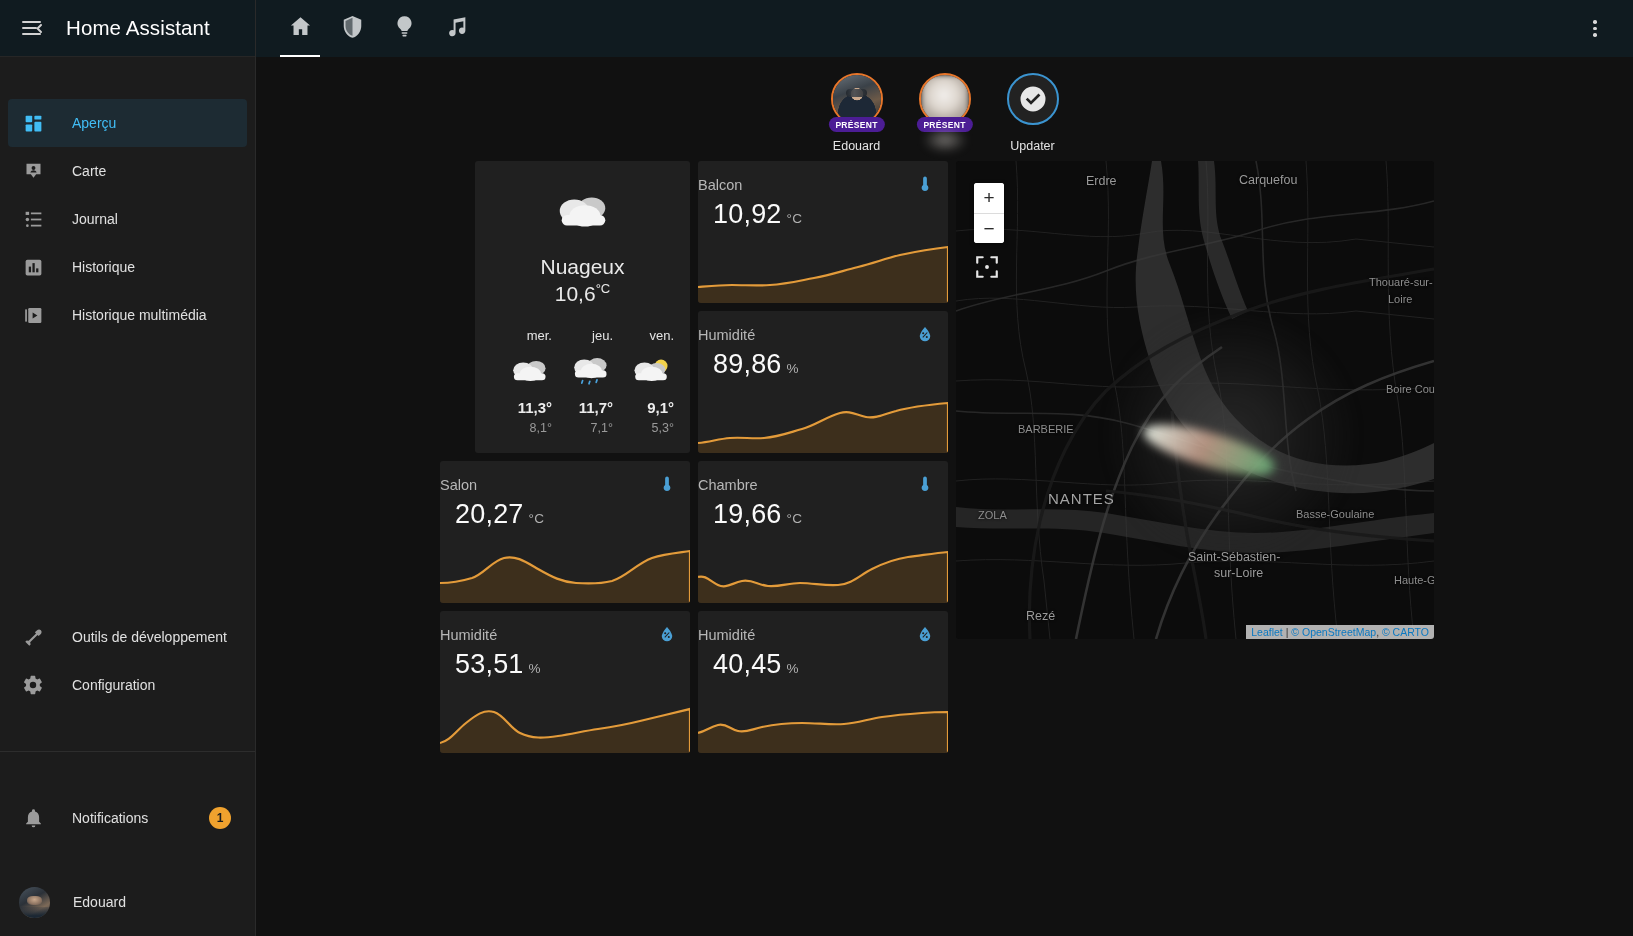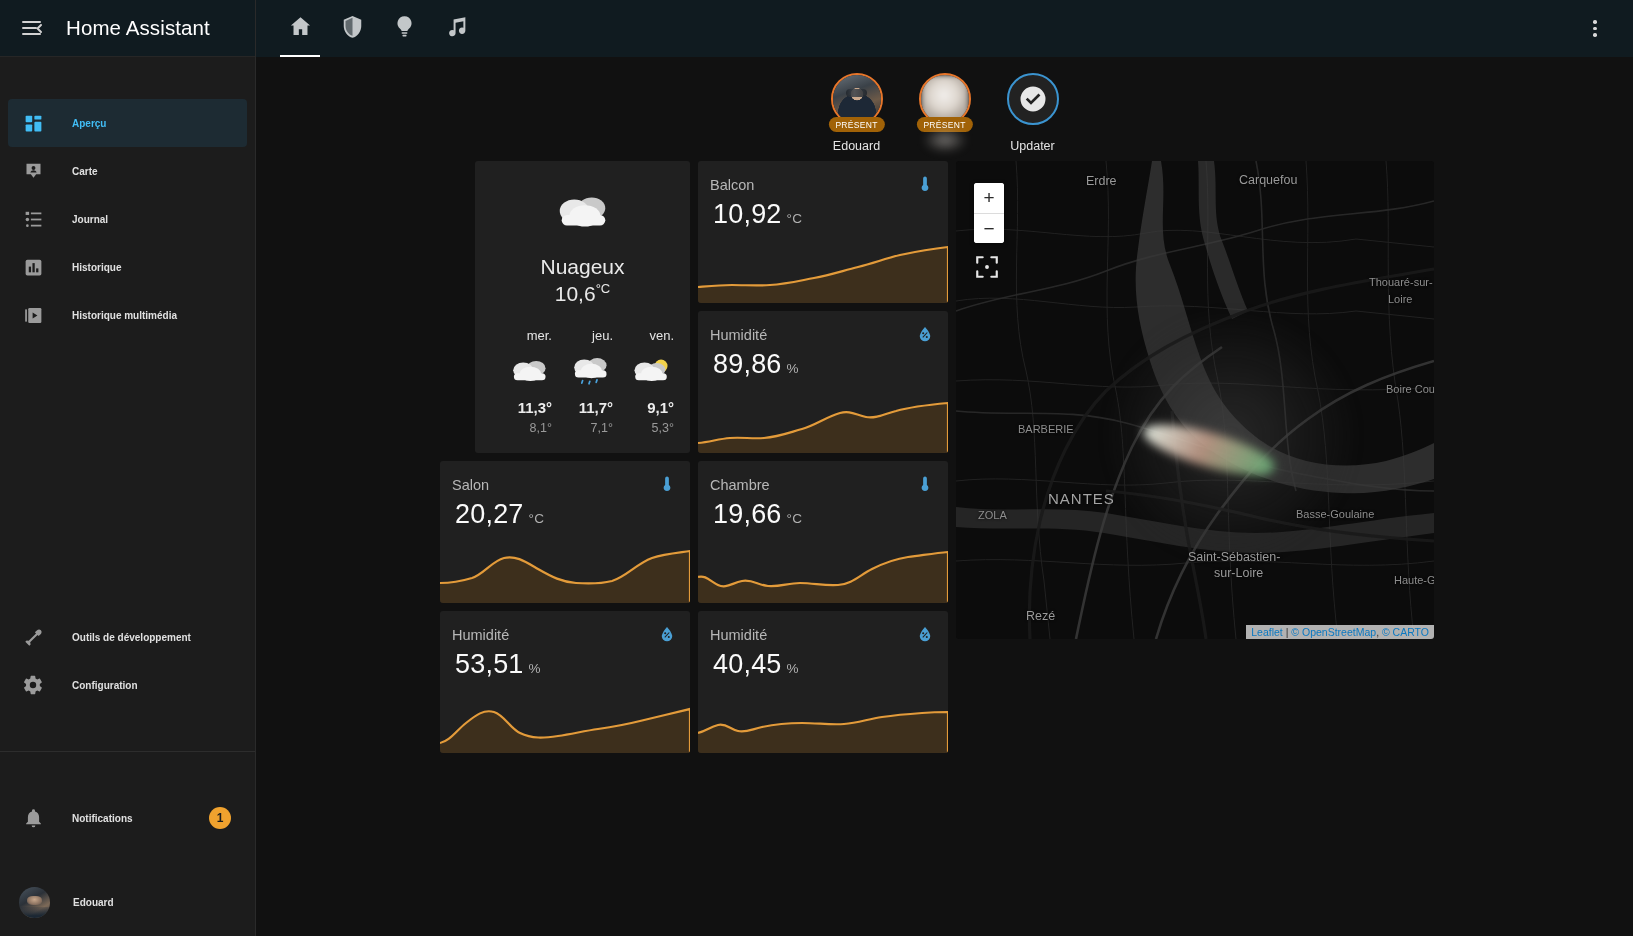--- a/index.html
+++ b/index.html
@@ -41,22 +41,22 @@
     height: 48px; margin: 0 8px 0 8px;
     border-radius: 4px; padding-left: 12px;
     cursor: pointer; color: #c8c8c8;
   }
   .sb-item .ic {
     width: 26px; height: 26px; display: flex;
     align-items: center; justify-content: center;
     color: #9b9b9b; flex: 0 0 26px;
   }
   .sb-item .lbl {
-    margin-left: 26px; font-size: 10px;
-    font-weight: 700; color: #e0e0e0;
+    margin-left: 26px; font-size: 14px;
+    font-weight: 400; color: #e0e0e0;
     white-space: nowrap;
   }
   .sb-item.active { background: #1d2b33; }
   .sb-item.active .ic { color: #41bdf5; }
   .sb-item.active .lbl { color: #41bdf5; }
 
   .sb-spacer { flex: 1 1 auto; }
   .sb-divider { height: 1px; background: #2d2d2d; margin: 6px 0; }
 
   .sb-badge {
@@ -149,22 +149,22 @@
     width:100%; height:100%;
     background: radial-gradient(circle at 48% 42%, #f2efec 0%, #ddd6ce 38%, #b7aea5 62%, #8e867e 100%);
     filter: blur(2.5px);
   }
   .badge-check {
     position:absolute; inset:0; display:flex;
     align-items:center; justify-content:center; color:#e7e7e7;
   }
   .badge-state {
     position: absolute; left: 50%; transform: translateX(-50%);
-    bottom: -9px; background: #a16207; color: #ffffff;
-    font-size: 8.5px; font-weight: 400; letter-spacing: .3px;
+    bottom: -9px; background: #4c1d95; color: #ffffff;
+    font-size: 8.5px; font-weight: 700; letter-spacing: .3px;
     border-radius: 9px; padding: 2.5px 7px; white-space: nowrap;
   }
   .badge-name {
     margin-top: 14px; font-size: 12.5px; color: #e4e4e4;
     white-space: nowrap;
   }
   .badge-shadow {
     position:absolute; left:50%; transform:translateX(-50%);
     bottom:-30px; width:46px; height:26px; border-radius:50%;
     background: radial-gradient(ellipse, rgba(200,195,190,.55), rgba(170,165,160,0) 70%);
@@ -201,21 +201,21 @@
   }
   .w-day { display: flex; flex-direction: column; align-items: flex-end; width: 66px; }
   .w-day-name { font-size: 13px; color: #e4e4e4; }
   .w-day-icon { height: 44px; display:flex; align-items:center; justify-content:center; margin-top: 6px; }
   .w-hi { font-size: 15px; color: #ececec; font-weight: 600; margin-top: 6px; }
   .w-lo { font-size: 12.5px; color: #9a9a9a; margin-top: 5px; }
 
   
   .sensor { height: 142px; position: relative; }
   .s-name {
-    position: absolute; left: 12px; top: 16px;
+    position: absolute; left: 0; top: 16px;
     font-size: 14.5px; color: #b7b7b7;
   }
   .s-icon { position: absolute; right: 14px; top: 14px; }
   .s-value {
     position: absolute; left: 15px; top: 38px;
     font-size: 27px; color: #fafafa; font-weight: 400;
     letter-spacing: .2px;
   }
   .s-unit { font-size: 13.5px; color: #b0b0b0; margin-left: 5px; }
   .s-graph { position: absolute; left: 0; right: 0; bottom: 0; height: 72px; }

